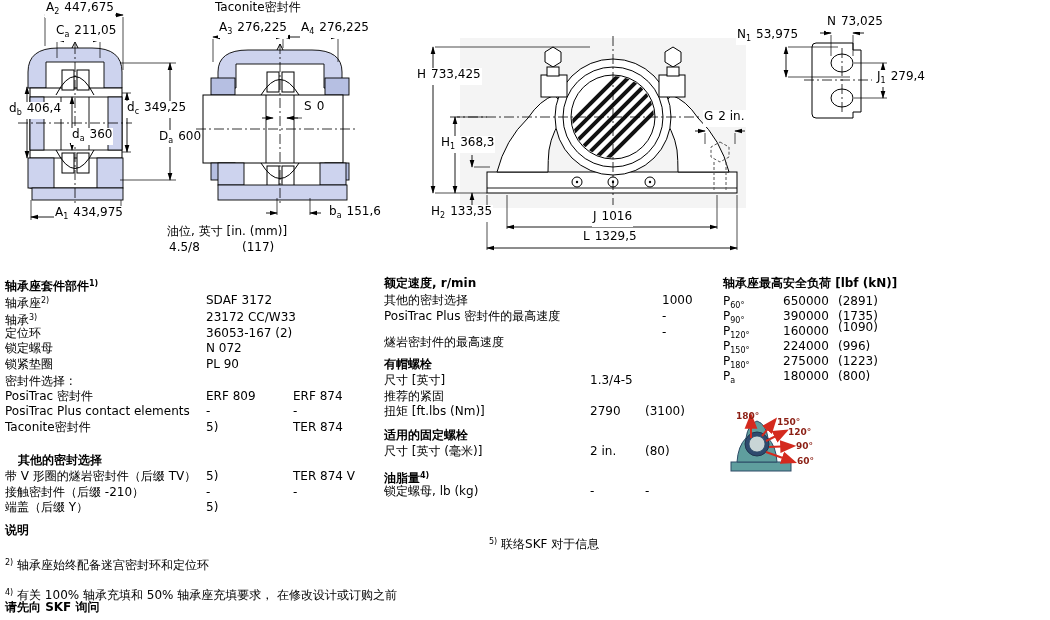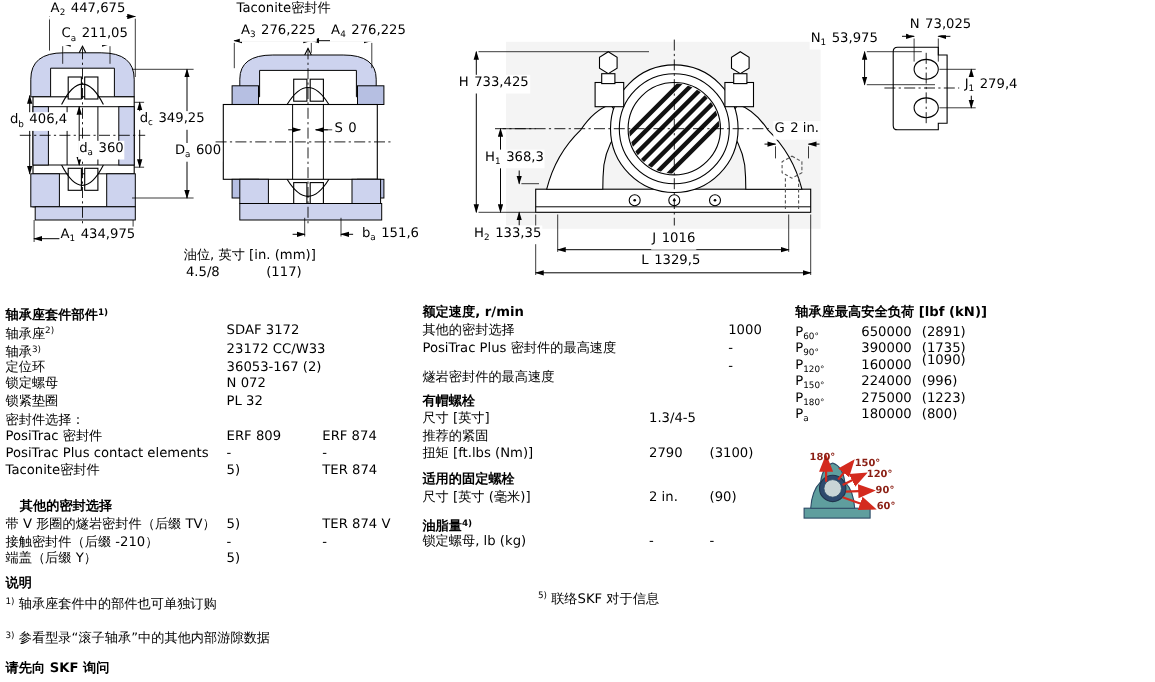--- a/index.html
+++ b/index.html
@@ -203,21 +203,21 @@
 
   <span class="abs dim" style="left:45px;top:1px"><span>A</span><sub class="ds">2</sub><span class="v">447,675</span></span>
   <span class="abs dim" style="left:55px;top:24px"><span>C</span><sub class="ds">a</sub><span class="v">211,05</span></span>
   <span class="abs dim" style="left:218px;top:21px"><span>A</span><sub class="ds">3</sub><span class="v">276,225</span></span>
   <span class="abs dim" style="left:300px;top:21px"><span>A</span><sub class="ds">4</sub><span class="v">276,225</span></span>
   <span class="abs dim" style="left:8px;top:102px"><span>d</span><sub class="ds">b</sub><span class="v">406,4</span></span>
   <span class="abs dim" style="left:126px;top:101px"><span>d</span><sub class="ds">c</sub><span class="v">349,25</span></span>
   <span class="abs dim" style="left:71px;top:128px"><span>d</span><sub class="ds">a</sub><span class="v">360</span></span>
   <span class="abs dim" style="left:158px;top:130px"><span>D</span><sub class="ds">a</sub><span class="v">600</span></span>
   <span class="abs dim" style="left:54px;top:206px"><span>A</span><sub class="ds">1</sub><span class="v">434,975</span></span>
-  <span class="abs dim" style="left:303px;top:110px"><span>S</span><sub class="ds"></sub><span class="v">0</span></span>
+  <span class="abs dim" style="left:303px;top:100px"><span>S</span><sub class="ds"></sub><span class="v">0</span></span>
   <span class="abs dim" style="left:328px;top:205px"><span>b</span><sub class="ds">a</sub><span class="v">151,6</span></span>
   <span class="abs dim" style="left:416px;top:68px"><span>H</span><sub class="ds"></sub><span class="v">733,425</span></span>
   <span class="abs dim" style="left:440px;top:136px"><span>H</span><sub class="ds">1</sub><span class="v">368,3</span></span>
   <span class="abs dim" style="left:430px;top:205px"><span>H</span><sub class="ds">2</sub><span class="v">133,35</span></span>
   <span class="abs dim" style="left:592px;top:210px"><span>J</span><sub class="ds"></sub><span class="v">1016</span></span>
   <span class="abs dim" style="left:582px;top:230px"><span>L</span><sub class="ds"></sub><span class="v">1329,5</span></span>
   <span class="abs dim" style="left:703px;top:110px"><span>G</span><sub class="ds"></sub><span class="v">2 in.</span></span>
   <span class="abs dim" style="left:736px;top:28px"><span>N</span><sub class="ds">1</sub><span class="v">53,975</span></span>
   <span class="abs dim" style="left:826px;top:15px"><span>N</span><sub class="ds"></sub><span class="v">73,025</span></span>
   <span class="abs dim" style="left:876px;top:70px"><span>J</span><sub class="ds">1</sub><span class="v">279,4</span></span>
@@ -230,21 +230,21 @@
 
   <span class="abs" style="left:5px;top:294px"><span>轴承座</span><sup class="fs">2)</sup></span>
   <span class="abs" style="left:206px;top:294px">SDAF 3172</span>
   <span class="abs" style="left:5px;top:311px"><span>轴承</span><sup class="fs">3)</sup></span>
   <span class="abs" style="left:206px;top:311px">23172 CC/W33</span>
   <span class="abs" style="left:5px;top:327px">定位环</span>
   <span class="abs" style="left:206px;top:327px">36053-167 (2)</span>
   <span class="abs" style="left:5px;top:342px">锁定螺母</span>
   <span class="abs" style="left:206px;top:342px">N 072</span>
   <span class="abs" style="left:5px;top:358px">锁紧垫圈</span>
-  <span class="abs" style="left:206px;top:358px">PL 32</span>
+  <span class="abs" style="left:206px;top:358px">PL 90</span>
 
   <span class="abs" style="left:5px;top:375px">密封件选择 :</span>
   <span class="abs" style="left:5px;top:390px">PosiTrac 密封件</span>
   <span class="abs" style="left:206px;top:390px">ERF 809</span>
   <span class="abs" style="left:293px;top:390px">ERF 874</span>
   <span class="abs" style="left:5px;top:405px">PosiTrac Plus contact elements</span>
   <span class="abs" style="left:206px;top:405px">-</span>
   <span class="abs" style="left:293px;top:405px">-</span>
   <span class="abs" style="left:5px;top:421px">Taconite密封件</span>
   <span class="abs" style="left:206px;top:421px">5)</span>
@@ -254,22 +254,22 @@
   <span class="abs" style="left:5px;top:470px">带 V 形圈的燧岩密封件（后缀 TV）</span>
   <span class="abs" style="left:206px;top:470px">5)</span>
   <span class="abs" style="left:293px;top:470px">TER 874 V</span>
   <span class="abs" style="left:5px;top:486px">接触密封件（后缀 -210）</span>
   <span class="abs" style="left:206px;top:486px">-</span>
   <span class="abs" style="left:293px;top:486px">-</span>
   <span class="abs" style="left:5px;top:501px">端盖（后缀 Y）</span>
   <span class="abs" style="left:206px;top:501px">5)</span>
 
   <span class="abs b" style="left:5px;top:524px">说明</span>
-  <span class="abs" style="left:5px;top:540px"><sup class="fs">1)</sup> <span>轴承座套件中的部件也可单独订购</span></span>
-  <span class="abs" style="left:5px;top:571px"><sup class="fs">3)</sup> <span>参看型录“滚子轴承”中的其他内部游隙数据</span></span>
+  <span class="abs" style="left:5px;top:556px"><sup class="fs">2)</sup> <span>轴承座始终配备迷宫密封环和定位环</span></span>
+  <span class="abs" style="left:5px;top:586px"><sup class="fs">4)</sup> <span>有关 100% 轴承充填和 50% 轴承座充填要求， 在修改设计或订购之前</span></span>
   <span class="abs b" style="left:5px;top:601px">请先向 SKF 询问</span>
 
   <span class="abs b" style="left:384px;top:277px">额定速度, r/min</span>
   <span class="abs" style="left:384px;top:294px">其他的密封选择</span>
   <span class="abs" style="left:662px;top:294px">1000</span>
   <span class="abs" style="left:384px;top:310px">PosiTrac Plus 密封件的最高速度</span>
   <span class="abs" style="left:662px;top:310px">-</span>
   <span class="abs" style="left:384px;top:336px">燧岩密封件的最高速度</span>
   <span class="abs" style="left:662px;top:326px">-</span>
 
@@ -277,21 +277,21 @@
   <span class="abs" style="left:384px;top:374px">尺寸 [英寸]</span>
   <span class="abs" style="left:590px;top:374px">1.3/4-5</span>
   <span class="abs" style="left:384px;top:390px">推荐的紧固</span>
   <span class="abs" style="left:384px;top:405px">扭矩 [ft.lbs (Nm)]</span>
   <span class="abs" style="left:590px;top:405px">2790</span>
   <span class="abs" style="left:645px;top:405px">(3100)</span>
 
   <span class="abs b" style="left:384px;top:429px">适用的固定螺栓</span>
   <span class="abs" style="left:384px;top:445px">尺寸 [英寸 (毫米)]</span>
   <span class="abs" style="left:590px;top:445px">2 in.</span>
-  <span class="abs" style="left:645px;top:445px">(90)</span>
+  <span class="abs" style="left:645px;top:445px">(80)</span>
 
   <span class="abs b" style="left:384px;top:469px"><span>油脂量</span><sup class="fs">4)</sup></span>
   <span class="abs" style="left:384px;top:485px">锁定螺母, lb (kg)</span>
   <span class="abs" style="left:590px;top:485px">-</span>
   <span class="abs" style="left:645px;top:485px">-</span>
 
   <span class="abs" style="left:489px;top:535px"><sup class="fs">5)</sup> <span>联络SKF 对于信息</span></span>
 
   <span class="abs b" style="left:723px;top:277px">轴承座最高安全负荷 [lbf (kN)]</span>
 

